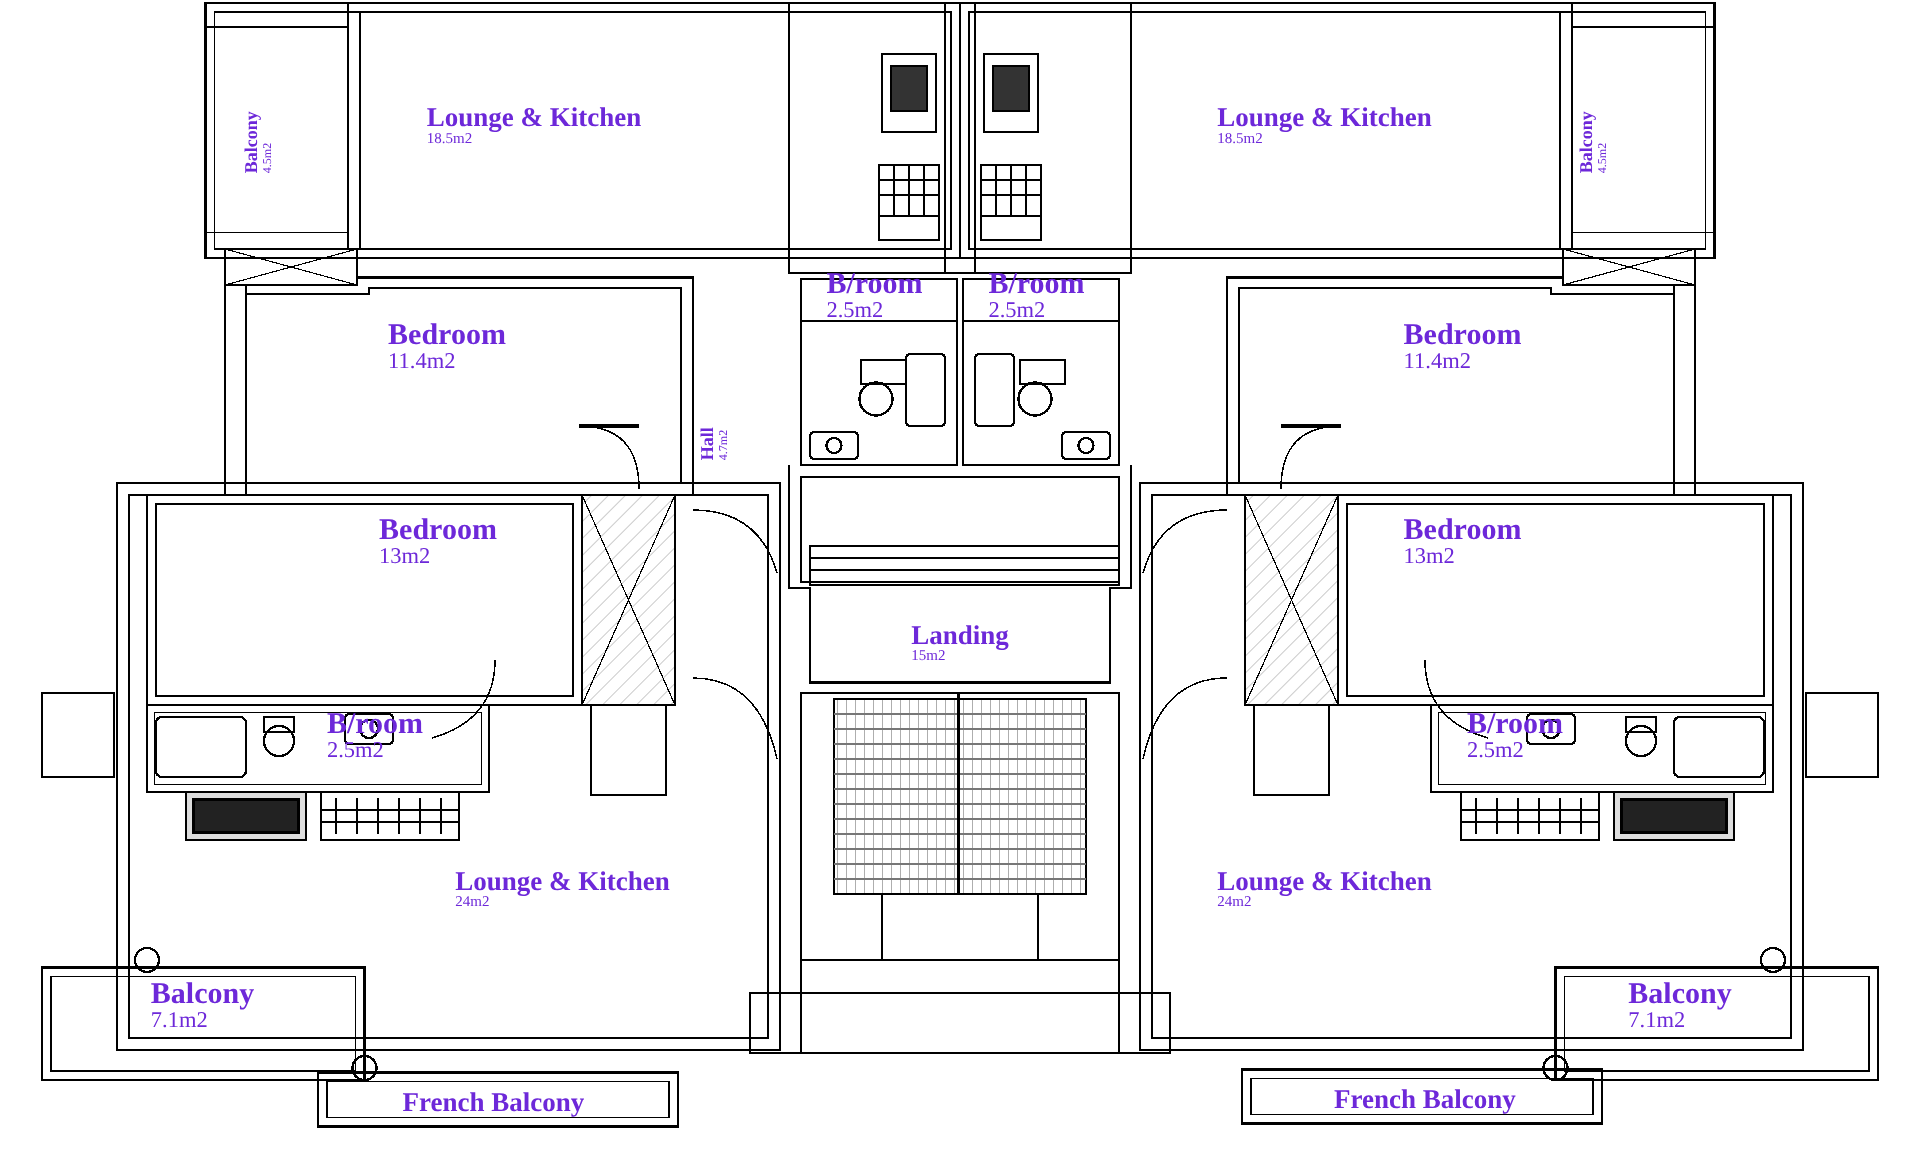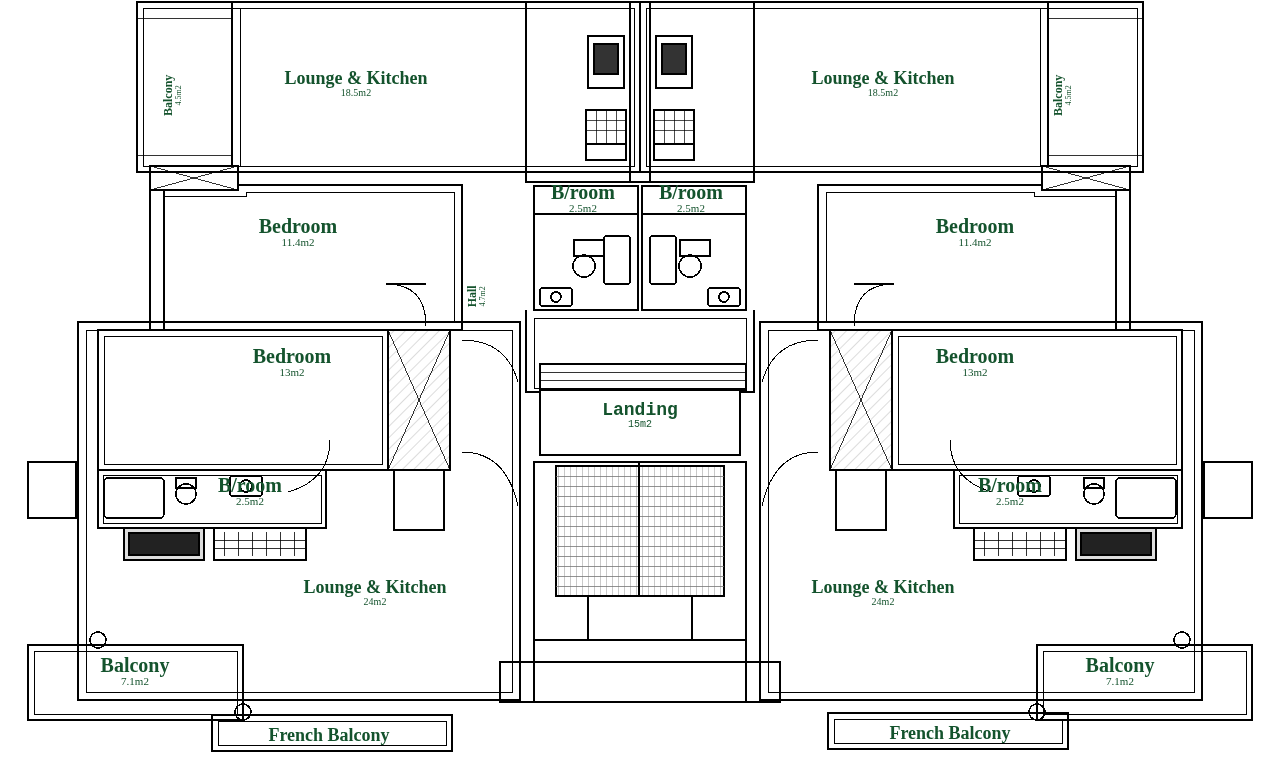--- a/index.html
+++ b/index.html
@@ -1,25 +1,25 @@
 <!DOCTYPE html>
 <html><head>
 <meta charset="utf-8">
 <style>
   html,body{margin:0;padding:0;background:#ffffff;}
   body{font-family:"Liberation Serif", serif;}
   #plan{position:relative;width:1280px;height:768px;background:#ffffff;overflow:hidden;}
   #plan svg{position:absolute;left:0;top:0;}
-  .lbl{position:absolute;text-align:center;color:#14532d;line-height:1.05;white-space:nowrap;}
+  .lbl{position:absolute;text-align:left;color:#6d28d9;line-height:1.05;white-space:nowrap;}
   .lbl .t{display:block;font-weight:bold;}
   .lbl .a{display:block;font-weight:normal;}
   .big .t{font-size:18px;}
   .big .a{font-size:10px;}
   .mid .t{font-size:20px;}
-  .mid .a{font-size:11px;}
+  .mid .a{font-size:15px;}
   .small .t{font-size:12px;}
   .small .a{font-size:8px;}
   .vert{transform-origin:center center;}
   .vert-inner{display:inline-block;transform:rotate(-90deg);}
 </style>
 </head>
 <body>
 
 <div id="plan">
 
@@ -303,21 +303,21 @@
   <div class="lbl mid" style="left:292px;top:362px;transform:translate(-50%,-50%);">
     <span class="t">Bedroom</span>
     <span class="a">13m2</span>
   </div>
 
   <div class="lbl mid" style="left:975px;top:362px;transform:translate(-50%,-50%);">
     <span class="t">Bedroom</span>
     <span class="a">13m2</span>
   </div>
 
-  <div class="lbl big" style="left:640px;top:416px;transform:translate(-50%,-50%);font-family:Liberation Mono, monospace;">
+  <div class="lbl big" style="left:640px;top:429px;transform:translate(-50%,-50%);">
     <span class="t">Landing</span>
     <span class="a">15m2</span>
   </div>
 
   <div class="lbl mid" style="left:250px;top:491px;transform:translate(-50%,-50%);">
     <span class="t">B/room</span>
     <span class="a">2.5m2</span>
   </div>
 
   <div class="lbl mid" style="left:1010px;top:491px;transform:translate(-50%,-50%);">

